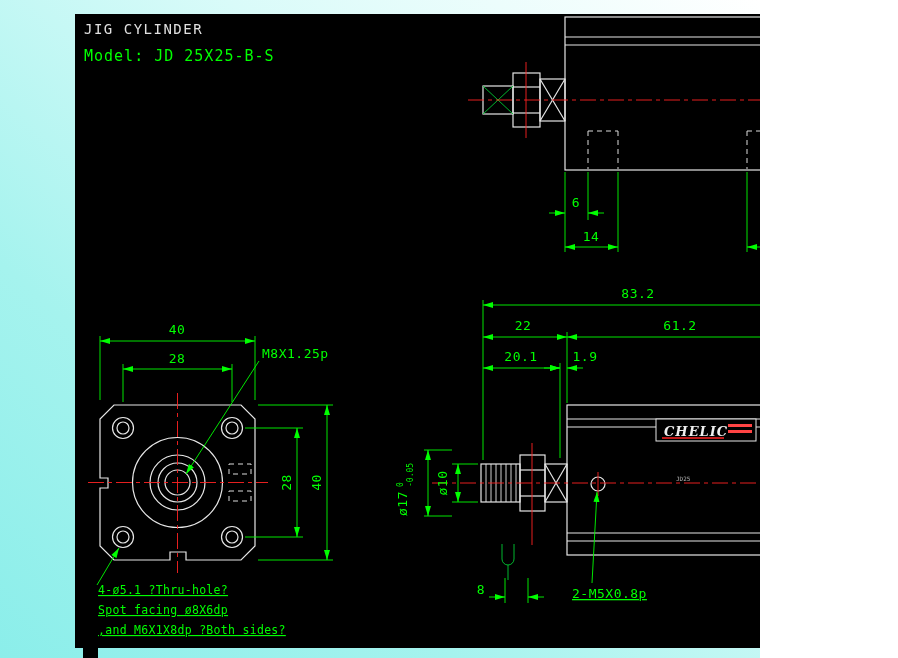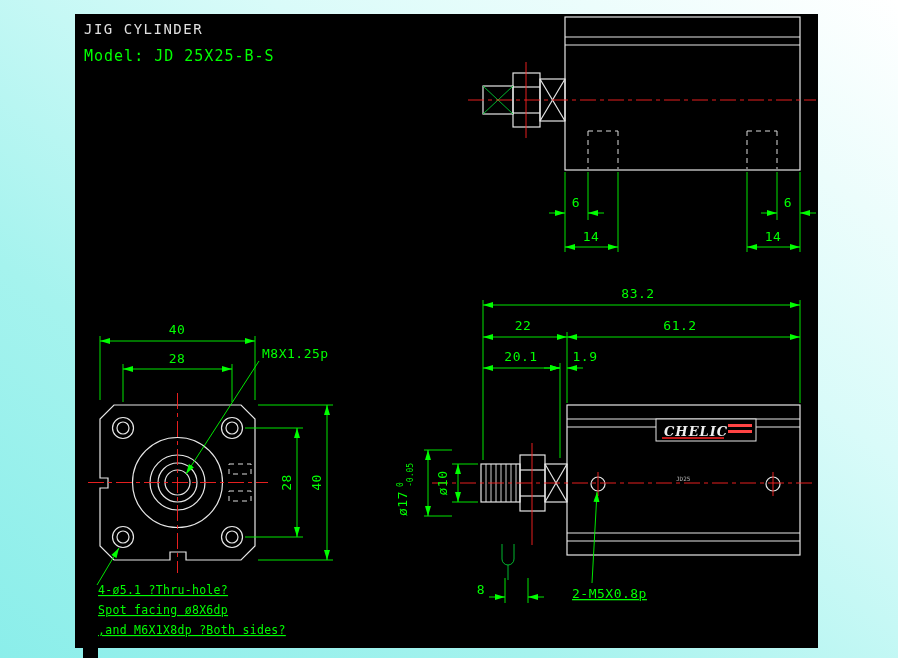--- a/index.html
+++ b/index.html
@@ -1,18 +1,18 @@
 <!DOCTYPE html>
 <html><head>
 <meta charset="utf-8">
 <style>
   html,body{margin:0;padding:0;}
   .stage{
     position:relative;
-    width:898px;height:658px;
+    width:760px;height:658px;
     background:linear-gradient(to bottom left,#ffffff 0%,#d9fbf9 35%,#a5f3ee 70%,#8beeea 100%);
     overflow:hidden;
     font-family:"DejaVu Sans Mono",monospace;
   }
   svg{position:absolute;left:0;top:0;}
   .geo{stroke:#e6e6e6;stroke-width:1.2;fill:none;}
   .geo-thin{stroke:#e6e6e6;stroke-width:0.9;fill:none;}
   .hid{stroke:#dcdcdc;stroke-width:1;fill:none;stroke-dasharray:5 4;}
   .cl{stroke:#ff2222;stroke-width:0.9;fill:none;stroke-dasharray:16 4 4 4;}
   .cls{stroke:#ff2222;stroke-width:0.9;fill:none;}

